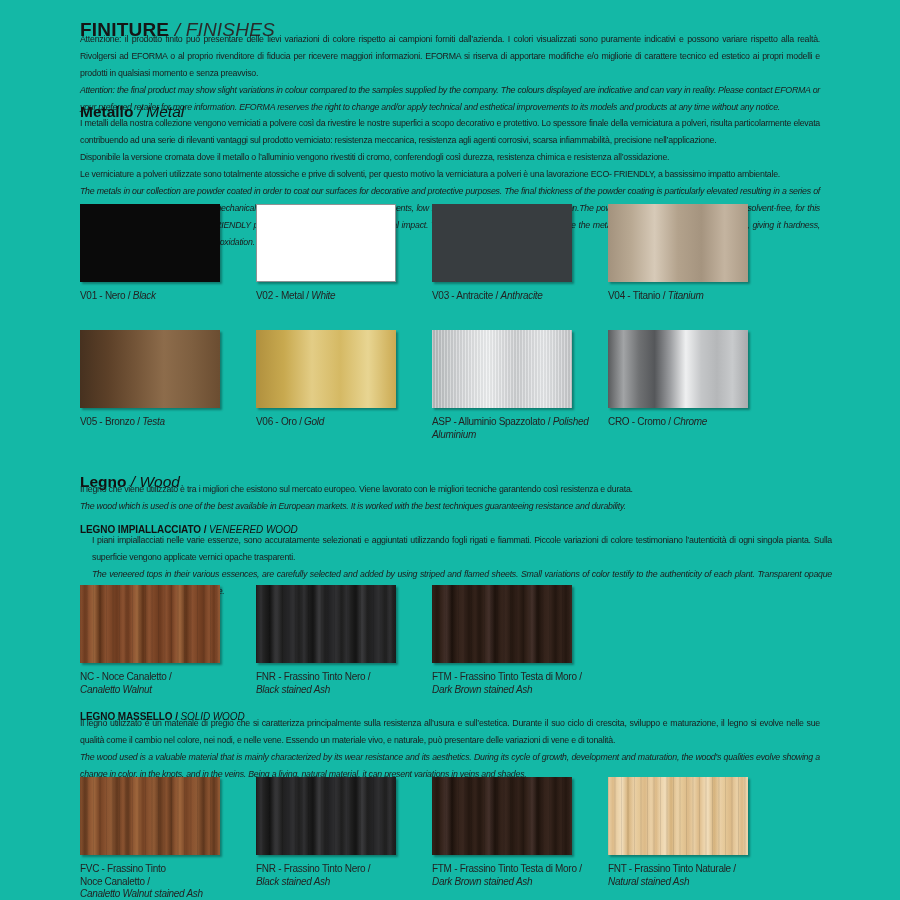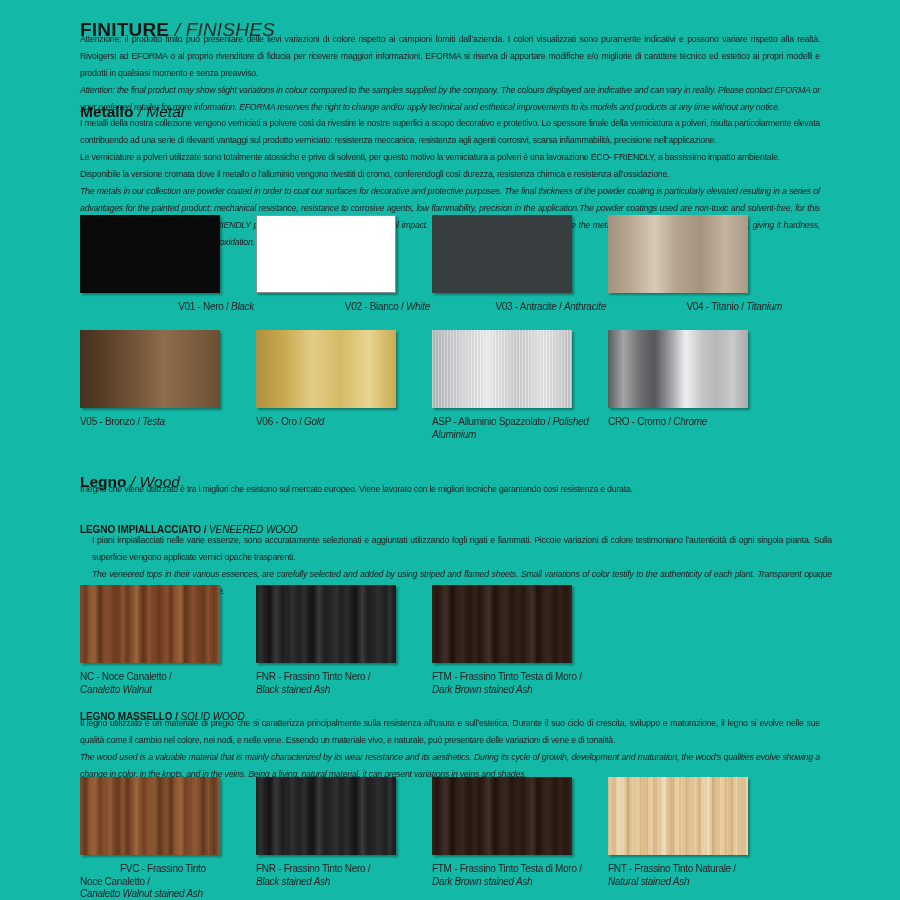--- a/index.html
+++ b/index.html
@@ -40,34 +40,34 @@
 
   <div class="abs body-text" style="top:31px;">
     <div>Attenzione: il prodotto finito può presentare delle lievi variazioni di colore rispetto ai campioni forniti dall’azienda. I colori visualizzati sono puramente indicativi e possono variare rispetto alla realtà. Rivolgersi ad EFORMA o al proprio rivenditore di fiducia per ricevere maggiori informazioni. EFORMA si riserva di apportare modifiche e/o migliorie di carattere tecnico ed estetico ai propri modelli e prodotti in qualsiasi momento e senza preavviso.</div>
     <div class="en">Attention: the final product may show slight variations in colour compared to the samples supplied by the company. The colours displayed are indicative and can vary in reality. Please contact EFORMA or your preferred retailer for more information. EFORMA reserves the right to change and/or apply technical and esthetical improvements to its models and products at any time without any notice.</div>
   </div>
 
   <h2 class="abs section-h" style="top:94px;margin-top:9px;"><span class="b">Metallo</span> <span class="it">/ Metal</span></h2>
 
   <div class="abs body-text" style="top:115px;">
     <div>I metalli della nostra collezione vengono verniciati a polvere così da rivestire le nostre superfici a scopo decorativo e protettivo. Lo spessore finale della verniciatura a polveri, risulta particolarmente elevata contribuendo ad una serie di rilevanti vantaggi sul prodotto verniciato: resistenza meccanica, resistenza agli agenti corrosivi, scarsa infiammabilità, precisione nell’applicazione.</div>
+    <div>Disponibile la versione cromata dove il metallo o l’alluminio vengono rivestiti di cromo, conferendogli così durezza, resistenza chimica e resistenza all’ossidazione.</div>
     <div>Le verniciature a polveri utilizzate sono totalmente atossiche e prive di solventi, per questo motivo la verniciatura a polveri è una lavorazione ECO- FRIENDLY, a bassissimo impatto ambientale.</div>
-    <div>Disponibile la versione cromata dove il metallo o l’alluminio vengono rivestiti di cromo, conferendogli così durezza, resistenza chimica e resistenza all’ossidazione.</div>
     <div class="en">The metals in our collection are powder coated in order to coat our surfaces for decorative and protective purposes. The final thickness of the powder coating is particularly elevated resulting in a series of advantages for the painted product: mechanical resistance, resistance to corrosive agents, low flammability, precision in the application.The powder coatings used are non-toxic and solvent-free, for this reason powder coating is an ECO-FRIENDLY process, with a very low environmental impact. The chrome version is available where the metal or aluminum is coated with chrome, giving it hardness, chemical resistance and resistance to oxidation.</div>
   </div>
 
-  <div class="row" style="top:215px;text-align:right;">
+  <div class="row" style="top:204px;">
   <div class="cell">
     <div class="swatch" style="background: rgb(10, 10, 10);"></div>
     <div class="slabel"><span class="code"><span>V01 - Nero / </span></span><span class="ital">Black</span></div>
   </div>
 
   <div class="cell">
     <div class="swatch" style="background: rgb(255, 255, 255); border: 1px solid rgb(143, 145, 147); box-sizing: border-box;"></div>
-    <div class="slabel"><span class="code"><span>V02 - Bianco / </span></span><span class="ital">White</span></div>
+    <div class="slabel"><span class="code"><span>V02 - Metal / </span></span><span class="ital">White</span></div>
   </div>
 
   <div class="cell">
     <div class="swatch" style="background: rgb(56, 61, 64);"></div>
     <div class="slabel"><span class="code"><span>V03 - Antracite / </span></span><span class="ital">Anthracite</span></div>
   </div>
 
   <div class="cell">
     <div class="swatch" style="background: linear-gradient(90deg, rgb(163, 146, 125) 0%, rgb(185, 169, 147) 16.7%, rgb(215, 202, 184) 33.3%, rgb(179, 162, 140) 50%, rgb(165, 148, 127) 66.7%, rgb(196, 180, 160) 83.3%, rgb(171, 154, 133) 100%);"></div>
     <div class="slabel"><span class="code"><span>V04 - Titanio / </span></span><span class="ital">Titanium</span></div>
@@ -92,20 +92,21 @@
   <div class="cell">
     <div class="swatch" style="background: linear-gradient(90deg, rgb(89, 91, 93) 0%, rgb(162, 164, 166) 11.1%, rgb(111, 113, 115) 22.2%, rgb(85, 87, 90) 33.3%, rgb(155, 157, 160) 44.4%, rgb(239, 240, 241) 55.6%, rgb(196, 198, 200) 66.7%, rgb(181, 183, 185) 77.8%, rgb(200, 202, 204) 88.9%, rgb(168, 170, 172) 100%);"></div>
     <div class="slabel"><span class="code"><span>CRO - Cromo / </span></span><span class="ital">Chrome</span></div>
   </div>
 </div>
 
   <h2 class="abs section-h" style="top:460px;"><span class="b">Legno</span> <span class="it">/ Wood</span></h2>
 
   <div class="abs body-text" style="top:481px;">
     <div>Il legno che viene utilizzato è tra i migliori che esistono sul mercato europeo. Viene lavorato con le migliori tecniche garantendo così resistenza e durata.</div>
+    <div class="en">The wood which is used is one of the best available in European markets. It is worked with the best techniques guaranteeing resistance and durability.</div>
   </div>
 
   <h3 class="abs sub-h" style="top:514px;"><span class="b">LEGNO IMPIALLACCIATO /</span> <span class="it">VENEERED WOOD</span></h3>
 
   <div class="abs body-text" style="top:532px;margin-left:12px;">
     <div>I piani impiallacciati nelle varie essenze, sono accuratamente selezionati e aggiuntati utilizzando fogli rigati e fiammati. Piccole variazioni di colore testimoniano l’autenticità di ogni singola pianta. Sulla superficie vengono applicate vernici opache trasparenti.</div>
     <div class="en">The veneered tops in their various essences, are carefully selected and added by using striped and flamed sheets. Small variations of color testify to the authenticity of each plant. Transparent opaque varnishes are applied to the surface.</div>
   </div>
 
   <div class="row stacked" style="top:585px;">
@@ -128,21 +129,21 @@
   <h3 class="abs sub-h" style="top:701px;"><span class="b">LEGNO MASSELLO /</span> <span class="it">SOLID WOOD</span></h3>
 
   <div class="abs body-text" style="top:715px;">
     <div>Il legno utilizzato è un materiale di pregio che si caratterizza principalmente sulla resistenza all’usura e sull’estetica. Durante il suo ciclo di crescita, sviluppo e maturazione, il legno si evolve nelle sue qualità come il cambio nel colore, nei nodi, e nelle vene. Essendo un materiale vivo, e naturale, può presentare delle variazioni di vene e di tonalità.</div>
     <div class="en">The wood used is a valuable material that is mainly characterized by its wear resistance and its aesthetics. During its cycle of growth, development and maturation, the wood's qualities evolve showing a change in color, in the knots, and in the veins. Being a living, natural material, it can present variations in veins and shades.</div>
   </div>
 
   <div class="row stacked" style="top:777px;">
   <div class="cell">
     <div class="swatch" style="background: repeating-linear-gradient(90deg, rgba(0, 0, 0, 0.18) 0px, rgba(0, 0, 0, 0) 1px, rgba(0, 0, 0, 0) 6px, rgba(0, 0, 0, 0.1) 7px, rgba(0, 0, 0, 0) 8px, rgba(0, 0, 0, 0) 13px), repeating-linear-gradient(90deg, rgb(138, 83, 48) 0px, rgb(97, 56, 30) 5px, rgb(138, 83, 48) 9px, rgb(158, 102, 60) 14px, rgb(116, 66, 36) 20px, rgb(138, 83, 48) 26px, rgb(143, 90, 53) 31px, rgb(97, 56, 30) 37px, rgb(138, 83, 48) 43px);"></div>
-    <div class="slabel"><span class="code"><span style="display: block; margin-left: 40px;">FVC - Frassino Tinto </span><span style="display: block;">Noce Canaletto / </span></span><span class="ital">Canaletto Walnut stained Ash</span></div>
+    <div class="slabel"><span class="code"><span style="display: block;">FVC - Frassino Tinto </span><span style="display: block;">Noce Canaletto / </span></span><span class="ital">Canaletto Walnut stained Ash</span></div>
   </div>
 
   <div class="cell">
     <div class="swatch" style="background: repeating-linear-gradient(90deg, rgba(0, 0, 0, 0.18) 0px, rgba(0, 0, 0, 0) 1px, rgba(0, 0, 0, 0) 6px, rgba(0, 0, 0, 0.1) 7px, rgba(0, 0, 0, 0) 8px, rgba(0, 0, 0, 0) 13px), repeating-linear-gradient(90deg, rgb(31, 31, 31) 0px, rgb(48, 48, 50) 5px, rgb(31, 31, 31) 9px, rgb(20, 20, 20) 14px, rgb(58, 58, 60) 20px, rgb(31, 31, 31) 26px, rgb(36, 36, 38) 31px, rgb(48, 48, 50) 37px, rgb(31, 31, 31) 43px);"></div>
     <div class="slabel"><span class="code"><span>FNR - Frassino Tinto Nero / </span></span><span class="ital">Black stained Ash</span></div>
   </div>
 
   <div class="cell">
     <div class="swatch" style="background: repeating-linear-gradient(90deg, rgba(0, 0, 0, 0.18) 0px, rgba(0, 0, 0, 0) 1px, rgba(0, 0, 0, 0) 6px, rgba(0, 0, 0, 0.1) 7px, rgba(0, 0, 0, 0) 8px, rgba(0, 0, 0, 0) 13px), repeating-linear-gradient(90deg, rgb(51, 34, 26) 0px, rgb(36, 23, 16) 5px, rgb(51, 34, 26) 9px, rgb(67, 48, 42) 14px, rgb(29, 18, 12) 20px, rgb(51, 34, 26) 26px, rgb(56, 38, 30) 31px, rgb(36, 23, 16) 37px, rgb(51, 34, 26) 43px);"></div>
     <div class="slabel"><span class="code"><span>FTM - Frassino Tinto Testa di Moro / </span></span><span class="ital">Dark Brown stained Ash</span></div>

